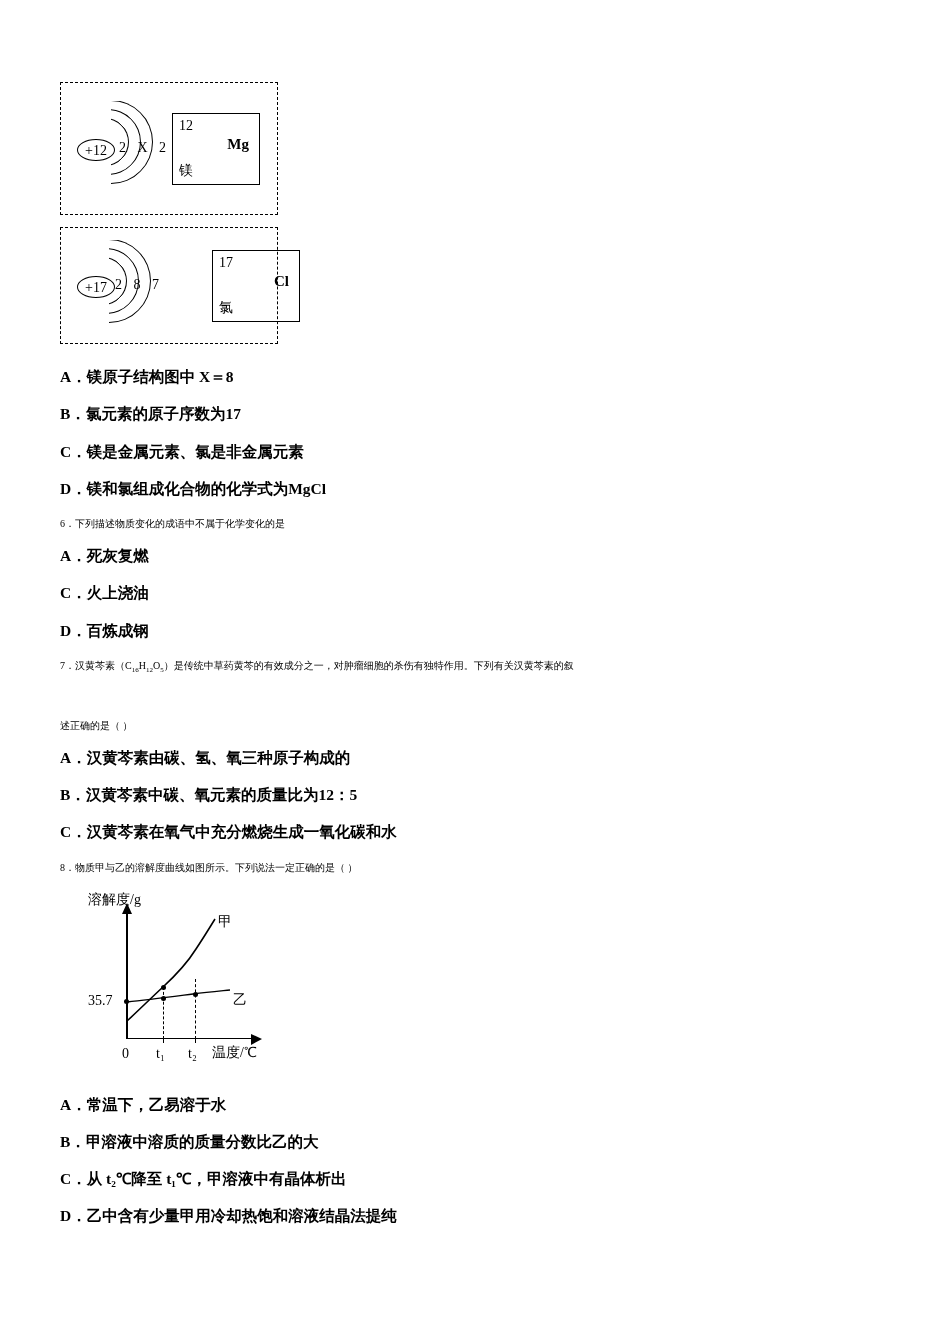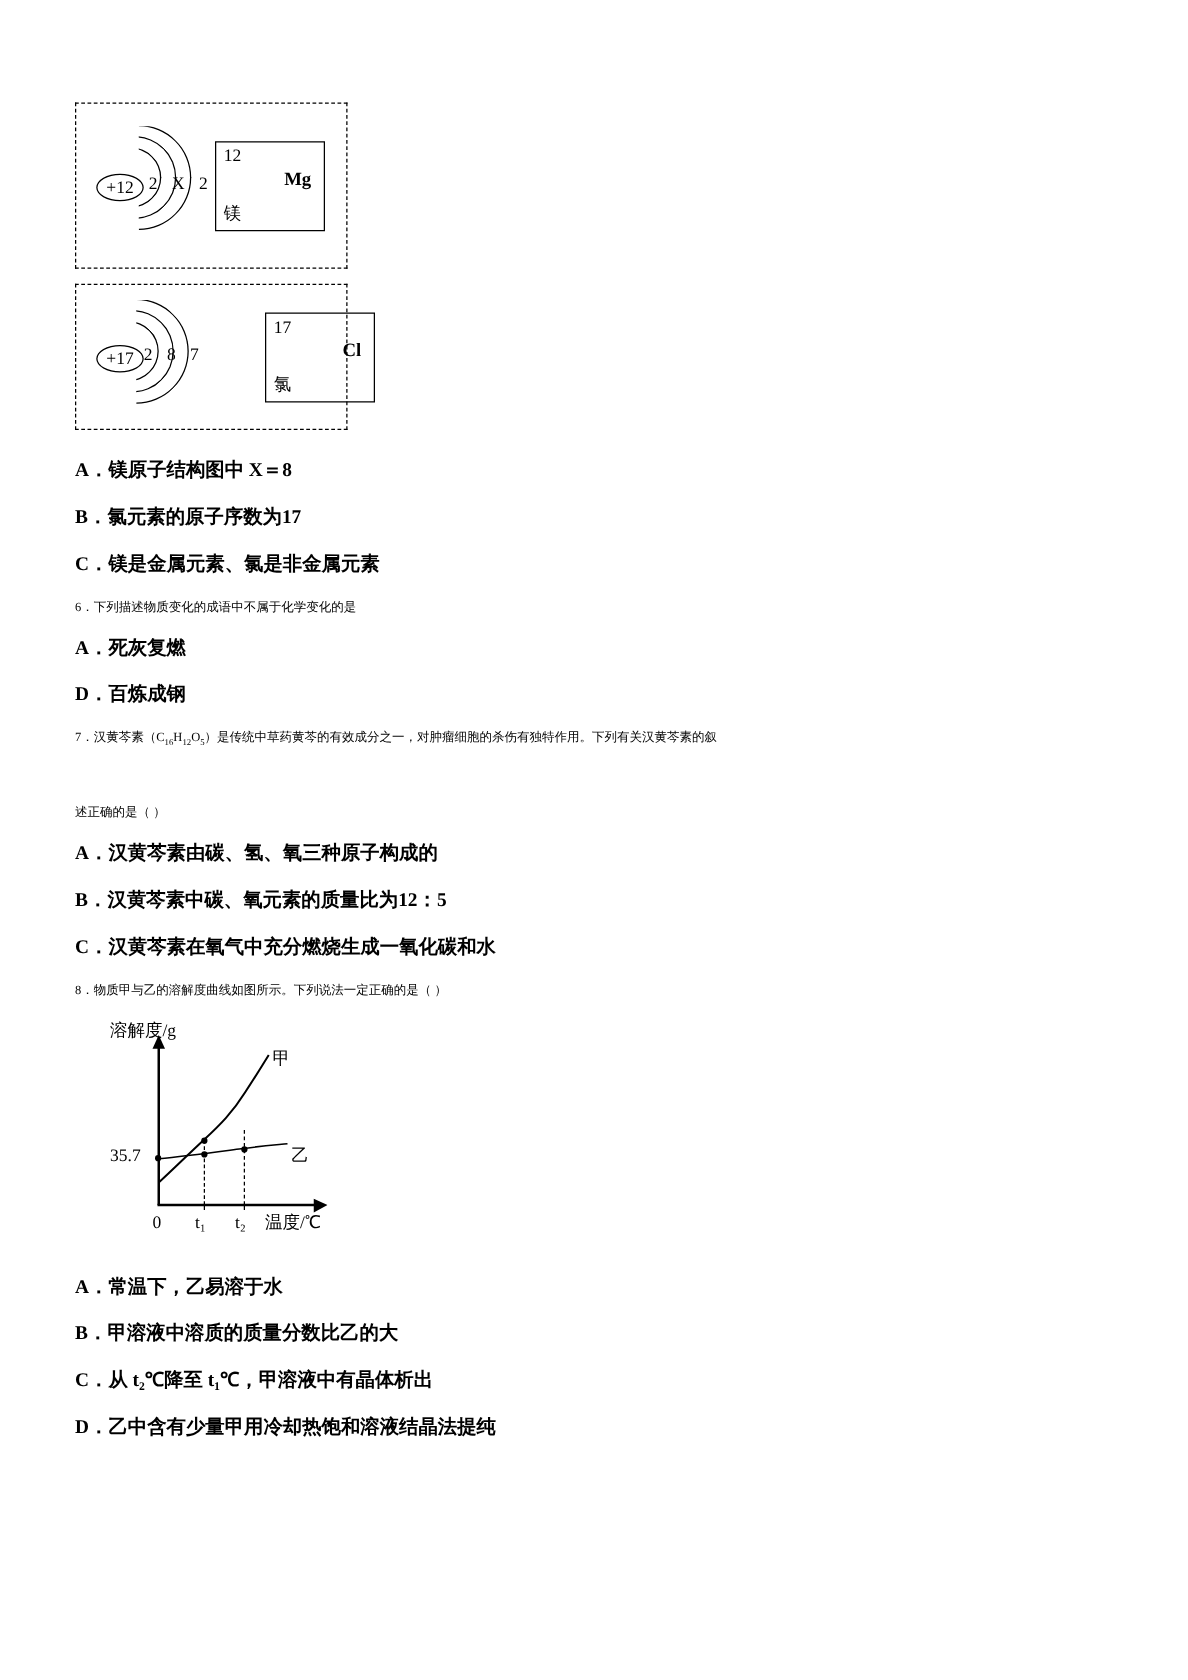--- a/index.html
+++ b/index.html
@@ -178,25 +178,27 @@
       <span class="num">17</span>
       <span class="sym">Cl</span>
       <span class="cn">氯</span>
     </div>
   </div>
 
   <div style="margin-top:14px;">
     <div class="opt"><span class="lbl">A．</span><span>镁原子结构图中 X＝8</span></div>
     <div class="opt"><span class="lbl">B．</span><span>氯元素的原子序数为17</span></div>
     <div class="opt"><span class="lbl">C．</span><span>镁是金属元素、氯是非金属元素</span></div>
+    <div class="opt"><span class="lbl">D．</span><span>镁和氯组成化合物的化学式为MgCl</span></div>
   </div>
 
   <div>
     <div class="question">6．下列描述物质变化的成语中不属于化学变化的是</div>
     <div class="opt"><span class="lbl">A．</span><span>死灰复燃</span></div>
+    <div class="opt"><span class="lbl">C．</span><span>火上浇油</span></div>
     <div class="opt"><span class="lbl">D．</span><span>百炼成钢</span></div>
   </div>
 
   <div>
     <div class="question" style="padding-bottom:0;">7．汉黄芩素（C<sub>16</sub>H<sub>12</sub>O<sub>5</sub>）是传统中草药黄芩的有效成分之一，对肿瘤细胞的杀伤有独特作用。下列有关汉黄芩素的叙</div>
     <div class="question" style="padding-top:2px;margin-top:40px;">述正确的是（      ）</div>
     <div class="opt"><span class="lbl">A．</span><span>汉黄芩素由碳、氢、氧三种原子构成的</span></div>
     <div class="opt"><span class="lbl">B．</span><span>汉黄芩素中碳、氧元素的质量比为12：5</span></div>
     <div class="opt"><span class="lbl">C．</span><span>汉黄芩素在氧气中充分燃烧生成一氧化碳和水</span></div>
   </div>

